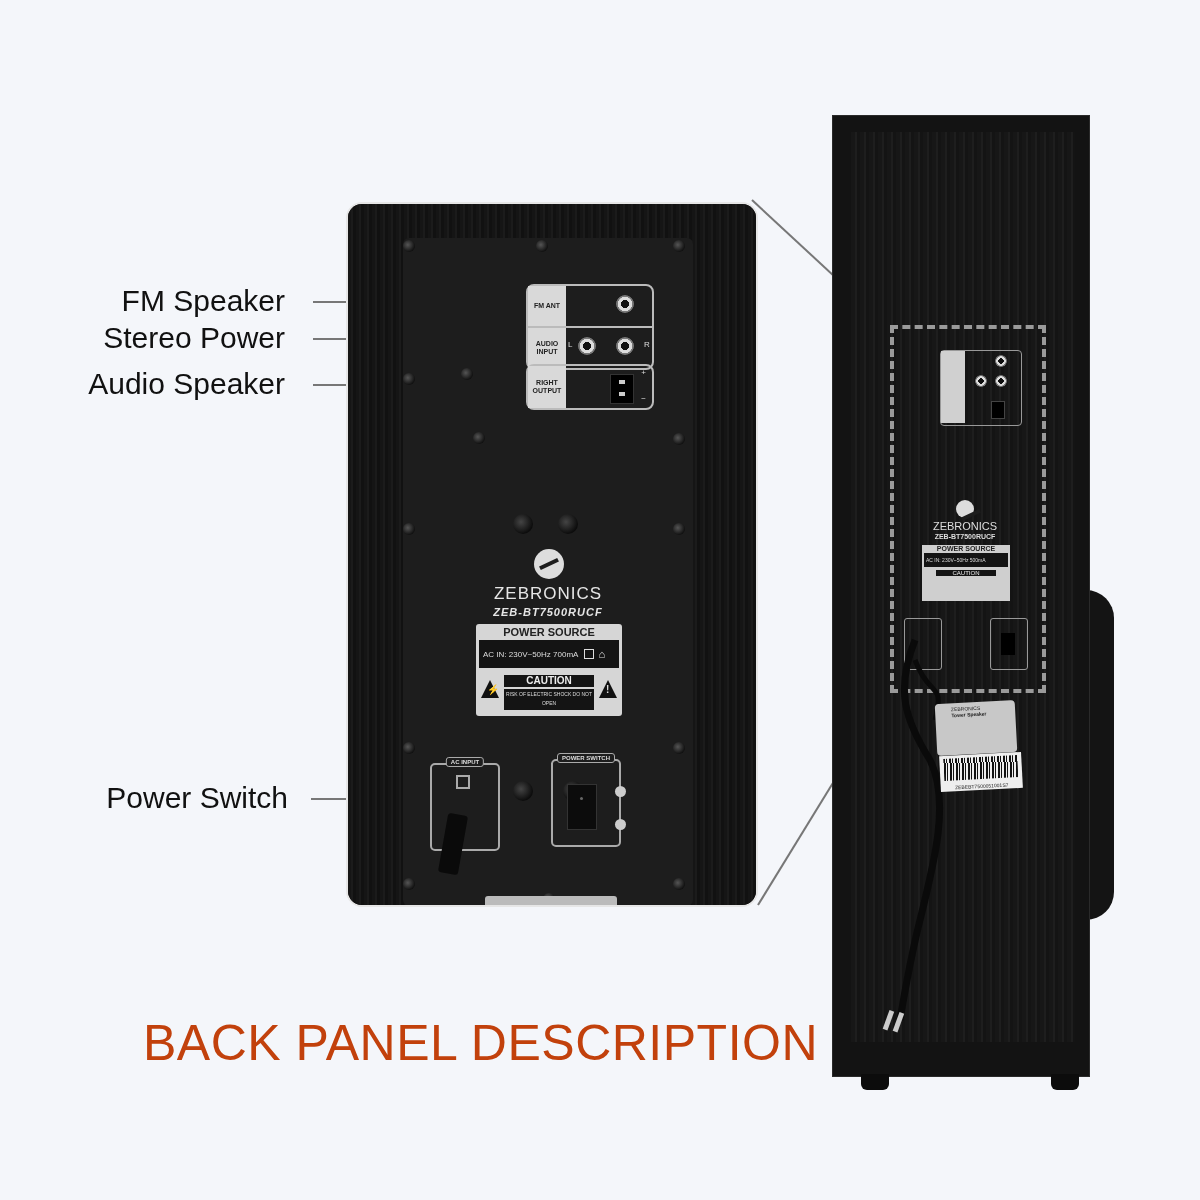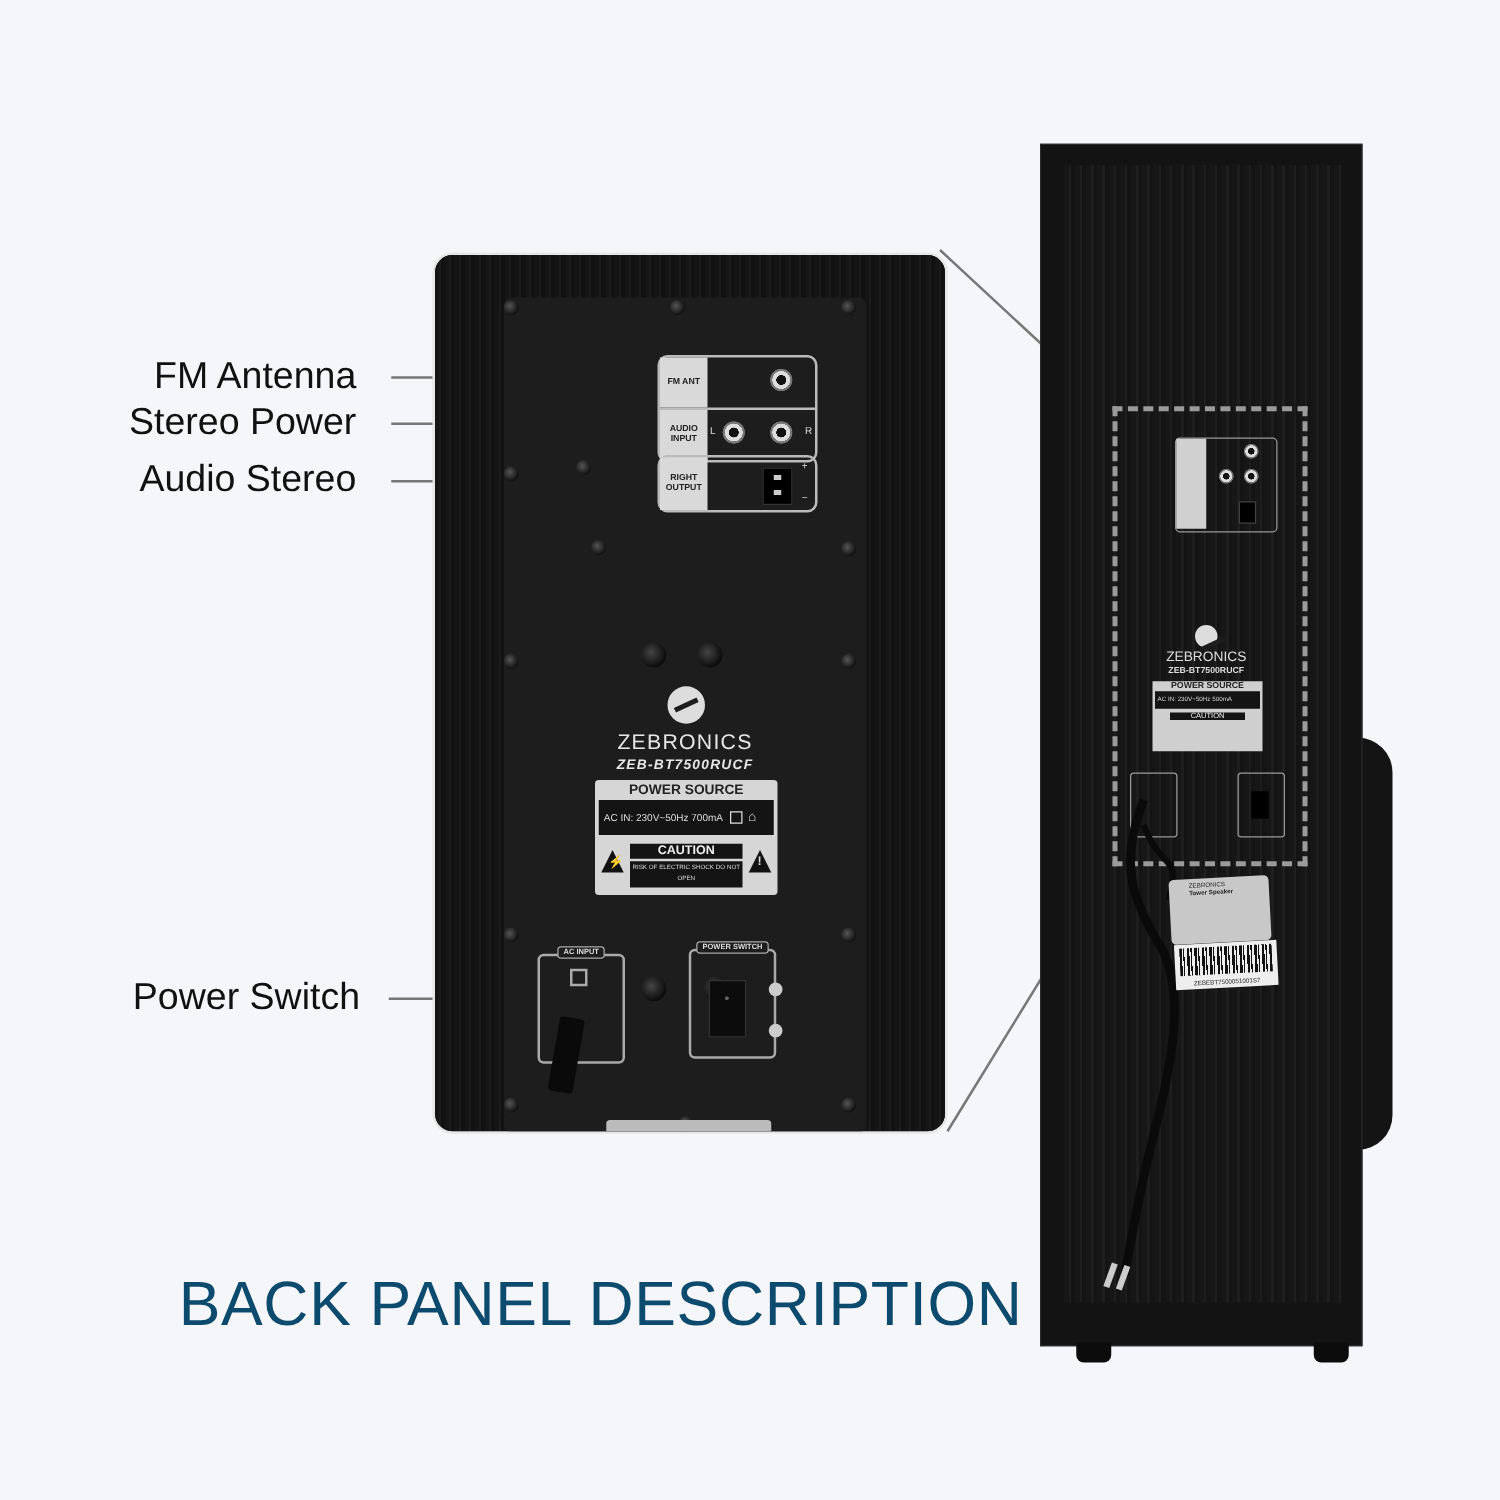--- a/index.html
+++ b/index.html
@@ -1,21 +1,21 @@
 <!DOCTYPE html>
 <html><head>
 <meta charset="utf-8">
 <style>
   html,body{margin:0;padding:0;}
   body{width:1200px;height:1200px;background:#f4f6fa;position:relative;overflow:hidden;font-family:"Liberation Sans",sans-serif;}
   .abs{position:absolute;}
   
   .callout{position:absolute;font-size:30px;color:#111;text-align:right;width:260px;line-height:1;}
   .leader{position:absolute;height:2px;background:#777;}
-  .title{position:absolute;left:143px;top:1014px;font-size:50px;color:#0c4a6e;letter-spacing:0.5px;}
+  .title{position:absolute;left:143px;top:1014px;font-size:50px;color:#c2410c;letter-spacing:0.5px;}
 
   
   .detail{left:346px;top:202px;width:412px;height:705px;background:#121212;border-radius:16px;overflow:hidden;border:2px solid #e6e6e6;box-sizing:border-box;}
   .detail .wood{position:absolute;inset:0;background:repeating-linear-gradient(90deg,#151515 0 3px,#1b1b1b 3px 5px,#111 5px 8px);}
   .detail .plate{position:absolute;left:55px;top:34px;width:290px;height:668px;background:#1d1d1d;border-radius:6px;}
   .screw{position:absolute;width:12px;height:12px;border-radius:50%;background:radial-gradient(circle at 40% 40%,#555,#111 70%);}
   .bigscrew{position:absolute;width:20px;height:20px;border-radius:50%;background:radial-gradient(circle at 40% 40%,#444,#0c0c0c 70%);}
 
   .io{position:absolute;left:178px;top:80px;width:128px;height:125px;border:2px solid #bbb;border-radius:8px;box-sizing:border-box;}
   .io-row{position:absolute;left:0;width:100%;border-bottom:2px solid #bbb;box-sizing:border-box;}
@@ -56,27 +56,27 @@
   .dashed{left:890px;top:325px;width:156px;height:368px;border:4px dashed #9a9a9a;box-sizing:border-box;}
   .mini{position:absolute;background:#d0d0d0;}
   .sticker{left:936px;top:702px;width:80px;height:52px;background:#c8c8c8;border-radius:4px;transform:rotate(-3deg);}
   .barcode{left:940px;top:754px;width:82px;height:36px;background:#eee;transform:rotate(-3deg);}
   .barcode .bars{position:absolute;left:4px;top:3px;right:4px;height:22px;background:repeating-linear-gradient(90deg,#111 0 2px,#eee 2px 3px,#111 3px 4px,#eee 4px 6px);}
   .barcode .num{position:absolute;left:0;right:0;bottom:1px;font-size:5px;text-align:center;color:#222;}
 </style>
 </head>
 <body>
 
-<div class="callout" style="left:25px;top:286px;">FM Antenna</div>
+<div class="callout" style="left:25px;top:286px;">FM Speaker</div>
 <div class="leader" style="left:313px;top:301px;width:192px;"></div>
 
 <div class="callout" style="left:25px;top:323px;">Stereo Power</div>
 <div class="leader" style="left:313px;top:338px;width:192px;"></div>
 
-<div class="callout" style="left:25px;top:369px;">Audio Stereo</div>
+<div class="callout" style="left:25px;top:369px;">Audio Speaker</div>
 <div class="leader" style="left:313px;top:384px;width:192px;"></div>
 
 <div class="callout" style="left:28px;top:783px;">Power Switch</div>
 <div class="leader" style="left:311px;top:798px;width:290px;"></div>
 
 <div class="abs detail">
   <div class="wood"></div>
   <div class="plate">
     <div class="screw" style="left:0px;top:2px;"></div>
     <div class="screw" style="left:133px;top:2px;"></div>

